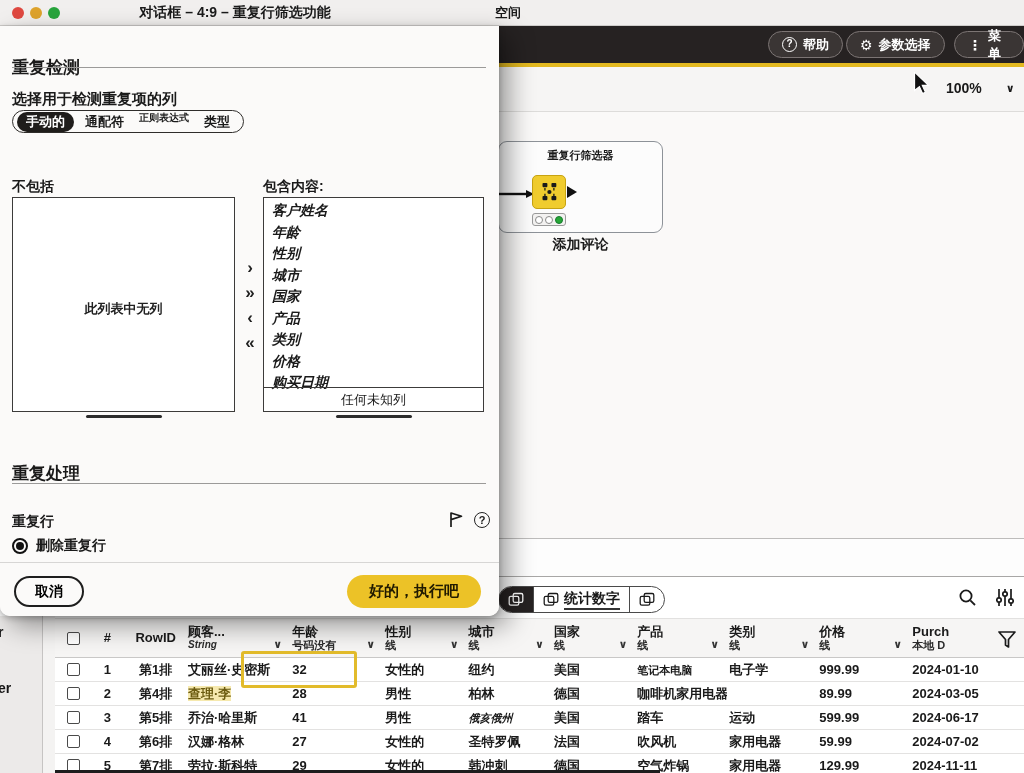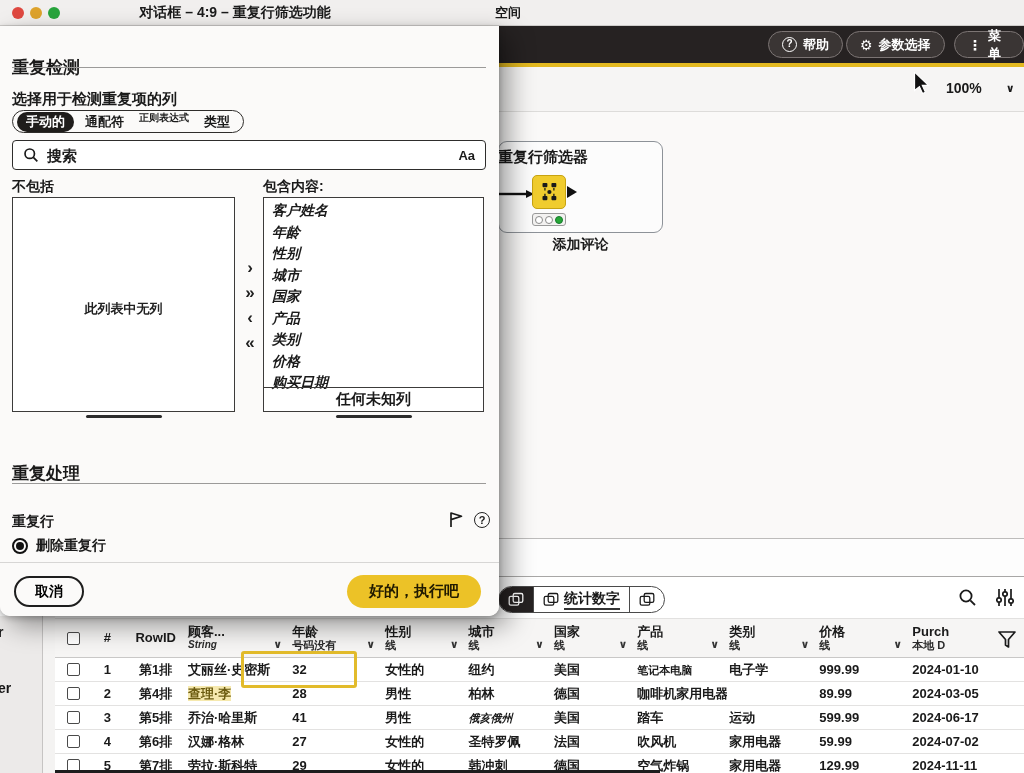--- a/index.html
+++ b/index.html
@@ -23,21 +23,21 @@
 
   
   .ws-toolbar { position:absolute; left:0; top:67px; width:1024px; height:45px; background:#f6f5f4; border-bottom:1px solid #dddcda; }
   .zoom-ctrl { position:absolute; left:946px; top:80px; font-size:14px; font-weight:bold; display:flex; align-items:center; gap:24px; }
   .zoom-chev { font-size:11px; }
   .cursor-arrow { position:absolute; left:913px; top:72px; }
 
   
   .canvas { position:absolute; left:0; top:112px; width:1024px; height:426px; background:#faf9f8; }
   .node-box { position:absolute; left:498px; top:141px; width:165px; height:92px; background:#fcfcfc; border:1.5px solid #8d9298; border-radius:9px; }
-  .node-label { position:absolute; left:498px; top:148px; width:165px; font-size:15px; font-weight:bold; }
+  .node-label { position:absolute; left:498px; top:148px; width:165px; text-align:center; font-size:11px; font-weight:bold; }
   .node-icon { position:absolute; left:532px; top:175px; width:34px; height:34px; background:#f0cc2e; border:1px solid #c7a312; border-radius:5px; display:flex; align-items:center; justify-content:center; }
   .in-arrow { position:absolute; left:494px; top:190px; }
   .out-port { position:absolute; left:567px; top:186px; width:0; height:0; border-left:10px solid #111; border-top:6px solid transparent; border-bottom:6px solid transparent; }
   .traffic { position:absolute; left:532px; top:213px; width:34px; height:13px; background:#f3f2f1; border:1px solid #9a9a9a; border-radius:3px; display:flex; align-items:center; justify-content:space-evenly; }
   .tf { width:8px; height:8px; border-radius:50%; border:1px solid #8a8a8a; background:#fff; }
   .tf.on { border-color:#167a2e; }
   .node-comment { position:absolute; left:498px; top:236px; width:165px; text-align:center; font-size:14px; font-weight:bold; }
   .hline1 { position:absolute; left:0; top:538px; width:1024px; height:1px; background:#bdbcbb; }
   .white-band { position:absolute; left:0; top:539px; width:1024px; height:37px; background:#fdfdfd; }
   .hline2 { position:absolute; left:0; top:576px; width:1024px; height:1px; background:#a8a7a6; }
@@ -89,21 +89,21 @@
   .search-field input { flex:1; border:none; outline:none; font-size:15px; font-weight:bold; background:transparent; font-family:inherit; color:#111; }
   .search-field input::placeholder { color:#1c1c1c; opacity:1; }
   .aa { font-size:13px; font-weight:bold; }
   .lst-label { position:absolute; top:152px; font-size:14px; font-weight:bold; }
   .listbox { position:absolute; top:171px; height:215px; border:1.6px solid #3c3b3a; background:#fff; }
   .lb-left { left:12px; width:223px; display:flex; align-items:center; justify-content:center; }
   .lb-right { left:263px; width:221px; }
   .empty-msg { font-size:13px; font-weight:bold; color:#222;margin-top:8px; }
   .lst-items { position:absolute; left:0; top:2px; width:100%; }
   .lst-item { font-size:14px; font-weight:bold; line-height:21.5px; padding-left:8px;font-style:italic; }
-  .lb-footer { position:absolute; left:0; bottom:0; width:100%; height:24px; border-top:1.4px solid #3c3b3a; display:flex; align-items:center; justify-content:center; font-size:15px; font-weight:bold; }
+  .lb-footer { position:absolute; left:0; bottom:0; width:100%; height:24px; border-top:1.4px solid #3c3b3a; display:flex; align-items:center; justify-content:center; font-size:13px; font-weight:normal; }
   .hscroll { position:absolute; top:389px; height:3px; background:#2c2c2c; border-radius:2px; }
   .hs-l { left:86px; width:76px; } .hs-r { left:336px; width:76px; }
   .xfer { position:absolute; left:239px; width:22px; text-align:center; font-size:17px; font-weight:bold; color:#222; cursor:pointer; }
   .dlg-h2 { top:436px; }
   .dup-label { position:absolute; left:12px; top:487px; font-size:14px; font-weight:bold; }
   .dup-icons { position:absolute; left:448px; top:485px; display:flex; gap:10px; align-items:center; }
   .qmark { width:16px; height:16px; border:1.5px solid #222; border-radius:50%; font-size:11px; font-weight:bold; text-align:center; line-height:14px; }
   .radio-row { position:absolute; left:12px; top:511px; display:flex; align-items:center; gap:8px; }
   .radio { width:16px; height:16px; border:2px solid #111; border-radius:50%; display:flex; align-items:center; justify-content:center; }
   .radio .dot { width:8px; height:8px; border-radius:50%; background:#111; }
@@ -379,28 +379,20 @@
     <div class="rule" style="top:41px;"></div>
 
     <div class="dlg-sub">选择用于检测重复项的列</div>
     <div class="tab-group" id="tab-group">
         <span class="tab sel">手动的</span>
         <span class="tab">通配符</span>
         <span class="tab">正则表达式</span>
         <span class="tab">类型</span>
       </div>
 
-    <div class="search-field">
-      <svg width="16" height="16" viewBox="0 0 19 19">
-        <circle cx="8" cy="8" r="5.6" fill="none" stroke="#1a1a1a" stroke-width="2"></circle>
-        <line x1="12.3" y1="12.3" x2="17" y2="17" stroke="#1a1a1a" stroke-width="2"></line>
-      </svg>
-      <input type="text" placeholder="搜索" style="">
-      <span class="aa">Aa</span>
-    </div>
 
     <div class="lst-label" style="left:12px;">不包括</div>
     <div class="lst-label" style="left:263px;">包含内容:</div>
 
     <div class="listbox lb-left">
       <span class="empty-msg">此列表中无列</span>
     </div>
 
     <div class="xfer" style="top:232px;">›</div>
     <div class="xfer" style="top:257px;">»</div>

